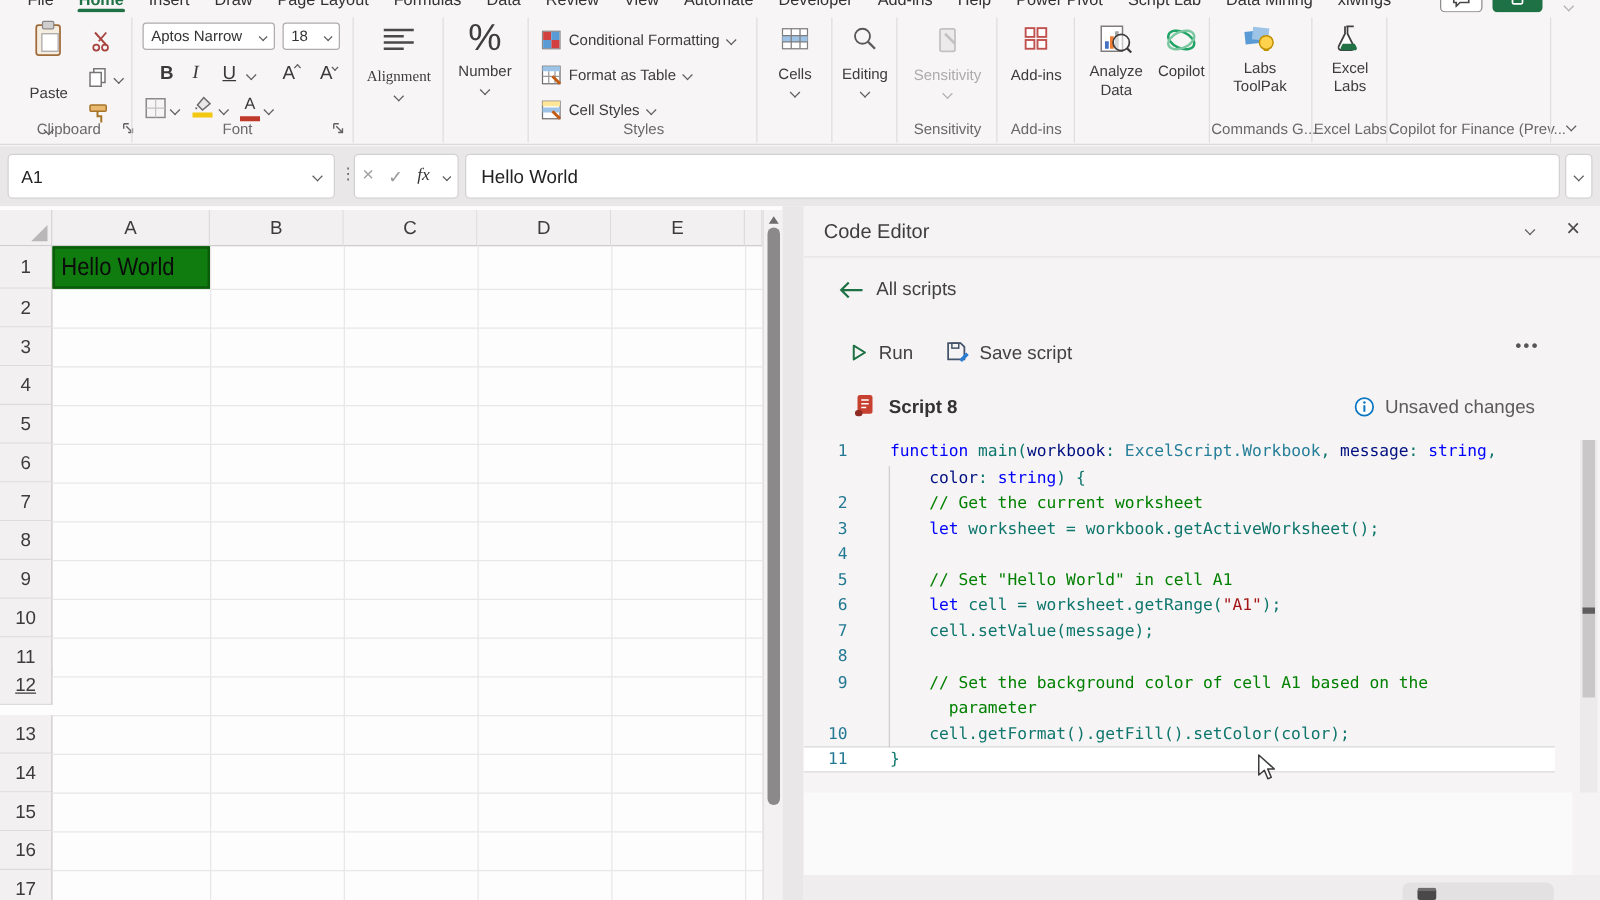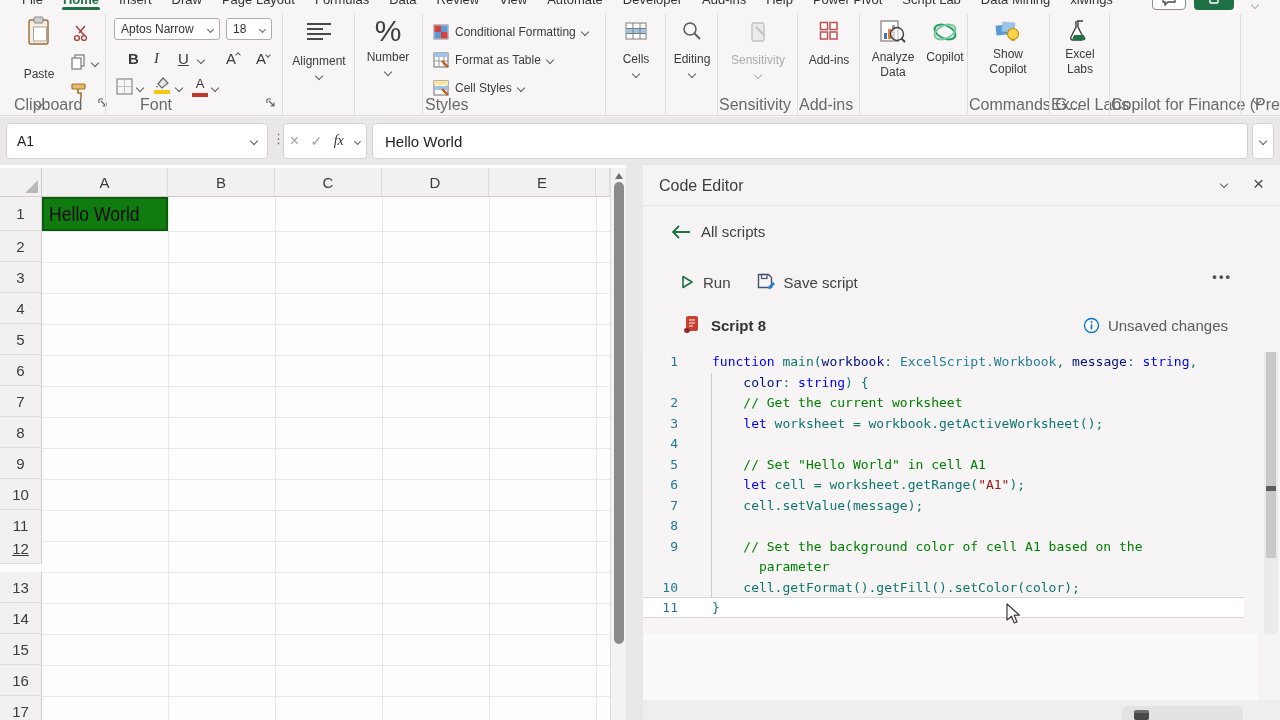--- a/index.html
+++ b/index.html
@@ -11,21 +11,21 @@
   #tabstrip { top:0; left:0; width:1280px; height:10px; background:#f7f5f6; overflow:hidden; }
   #tabs { position:absolute; left:12px; top:-10px; display:flex; white-space:nowrap; }
   .tab { font-size:13px; color:#333; padding:0 10px; line-height:20px; position:relative; }
   .tab.active { font-weight:bold; color:#1e7145; }
   .tab.active::after { content:''; position:absolute; left:9px; right:9px; top:17px; height:3px; background:#1e7145; border-radius:2px; }
   .topbtn { position:absolute; top:-16px; height:26px; border-radius:4px; }
 
   
   #ribbon { top:10px; left:0; width:1280px; height:106px; background:#f7f5f6; border-bottom:1px solid #dcdadb; }
   .rsep { position:absolute; top:4px; width:1px; height:100px; background:#e0dedf; }
-  .grouplabel { position:absolute; top:86px; font-size:16px; color:#6a6869; white-space:nowrap; }
+  .grouplabel { position:absolute; top:86px; font-size:12px; color:#6a6869; text-align:center; white-space:nowrap; }
   .launcher { position:absolute; top:88px; }
   .bigbtn { position:absolute; display:flex; flex-direction:column; align-items:center; font-size:12px; color:#3d3b3c; text-align:center; }
   .chev { display:inline-block; width:6px; height:6px; border-right:1.6px solid #5f5d5e; border-bottom:1.6px solid #5f5d5e; transform:rotate(45deg); }
   .chev.gray { border-color:#b1afaf; }
   .combo { position:absolute; background:#fff; border:1px solid #aeacad; border-radius:3px; font-size:12px; color:#333; display:flex; align-items:center; padding:0 6px; justify-content:space-between; }
   .fontbtn { position:absolute; font-size:15px; color:#3b393a; }
   .styleitem { position:absolute; display:inline-flex; align-items:center; gap:6px; font-size:12px; color:#3d3b3c; white-space:nowrap; }
   .colorbar { width:16px; height:4px; margin-top:1px; }
 
   
@@ -184,21 +184,21 @@
   <div class="grouplabel" style="left:140px;width:100px;">Font</div>
   <svg class="launcher" style="left:266px;" width="9" height="9" viewBox="0 0 9 9">
     <path d="M1,1 H5 M1,1 V5 M3,3 L8,8 M8,4.5 V8 H4.5" stroke="#5f5d5e" stroke-width="1.1" fill="none"></path>
   </svg>
   <div class="rsep" style="left:282px;"></div>
 
   <div class="bigbtn" style="left:288px;top:8px;width:62px;">
     <svg width="26" height="20" viewBox="0 0 26 20" style="margin-top:4px;">
       <path d="M1,2 H25 M1,7 H17 M1,12 H25 M1,17 H17" stroke="#4a4848" stroke-width="2"></path>
     </svg>
-    <span style="margin-top:12px;">Alignment</span>
+    <span style="margin-top:12px;font-family:Liberation Serif, serif;">Alignment</span>
     <span class="chev" style="margin-top:5px;"></span>
   </div>
   <div class="rsep" style="left:354px;"></div>
 
   <div class="bigbtn" style="left:358px;top:4px;width:60px;">
     <span style="font-size:30px;font-weight:300;color:#3f3d3e;">%</span>
     <span style="margin-top:2px;">Number</span>
     <span class="chev" style="margin-top:5px;"></span>
   </div>
   <div class="rsep" style="left:422px;"></div>
@@ -301,21 +301,21 @@
   </div>
   <div class="rsep" style="left:967px;"></div>
 
   <div class="bigbtn" style="left:971px;top:8px;width:74px;">
     <svg width="28" height="22" viewBox="0 0 28 22" style="margin-top:2px;">
       <rect x="2" y="5" width="13" height="10" fill="#5b9bd5" transform="rotate(-6 8 10)"></rect>
       <rect x="8" y="2" width="13" height="10" fill="#9dc3e6" transform="rotate(6 14 7)"></rect>
       <circle cx="19" cy="14" r="5.5" fill="#ffd24d" stroke="#bf9000" stroke-width="1.2"></circle>
       <path d="M17,20 h4" stroke="#bf9000" stroke-width="1.4"></path>
     </svg>
-    <span style="margin-top:5px;line-height:1.25;width:56px;">Show Copilot</span>
+    <span style="margin-top:5px;line-height:1.25;width:56px;">Labs ToolPak</span>
   </div>
   <div class="grouplabel" style="left:969px;width:78px;">Commands G...</div>
   <div class="rsep" style="left:1049px;"></div>
 
   <div class="bigbtn" style="left:1053px;top:8px;width:54px;">
     <svg width="20" height="24" viewBox="0 0 20 24" style="margin-top:1px;">
       <path d="M7,2 h6 M8,2 v6 l5,10 a2,2 0 0 1 -1.8,3 h-8.4 a2,2 0 0 1 -1.8,-3 l5,-10 v-6" fill="#fff" stroke="#404040" stroke-width="1.4"></path>
       <path d="M4.2,16 h9.6 l1.6,3 a1.6,1.6 0 0 1 -1.5,2.2 h-9.8 a1.6,1.6 0 0 1 -1.5,-2.2 z" fill="#217346"></path>
     </svg>
     <span style="margin-top:4px;line-height:1.25;width:40px;">Excel Labs</span>

